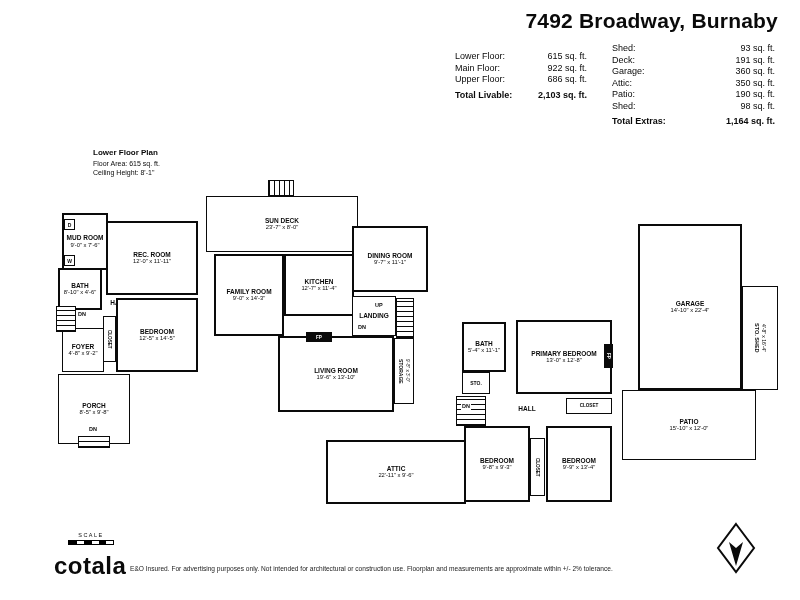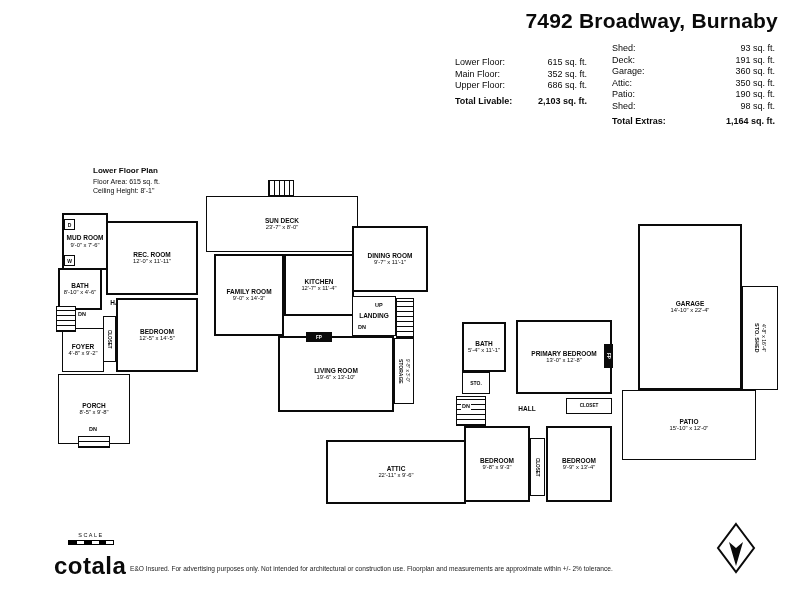--- a/index.html
+++ b/index.html
@@ -36,28 +36,28 @@
   .scale-bar{width:46px;height:5px;border:1px solid #000;
              background:repeating-linear-gradient(90deg,#000 0 7.5px,#fff 7.5px 15px);}
 </style>
 </head>
 <body>
 
 <div class="canvas">
 
   <div class="abs page-title" style="left:400px;top:9px;width:378px;">7492 Broadway, Burnaby</div>
 
-  <div class="abs stats" style="left:455px;top:57px;width:132px;">
+  <div class="abs stats" style="left:455px;top:51px;width:132px;">
     <div class="srow">
       <span>Lower Floor:</span>
       <span>615 sq. ft.</span>
     </div>
     <div class="srow">
       <span>Main Floor:</span>
-      <span>352 sq. ft.</span>
+      <span>922 sq. ft.</span>
     </div>
     <div class="srow">
       <span>Upper Floor:</span>
       <span>686 sq. ft.</span>
     </div>
     <div class="srow stotal">
       <span>Total Livable:</span>
       <span>2,103 sq. ft.</span>
     </div>
   </div>
@@ -86,21 +86,21 @@
     <div class="srow">
       <span>Shed:</span>
       <span>98 sq. ft.</span>
     </div>
     <div class="srow stotal">
       <span>Total Extras:</span>
       <span>1,164 sq. ft.</span>
     </div>
   </div>
 
-  <div class="abs plan-hd" style="left:93px;top:166px;">
+  <div class="abs plan-hd" style="left:93px;top:148px;">
     <div class="pt">Lower Floor Plan</div>
     <div>Floor Area: 615 sq. ft.</div>
     <div>Ceiling Height: 8'-1"</div>
   </div>
 
   <div class="room" style="left:62px;top:213px;width:46px;height:57px;">
     <span class="rname">MUD ROOM</span>
     <span class="rdims">9'-0" x 7'-6"</span>
   </div>
   <div class="appl" style="left:64px;top:219px;width:11px;height:11px;">

